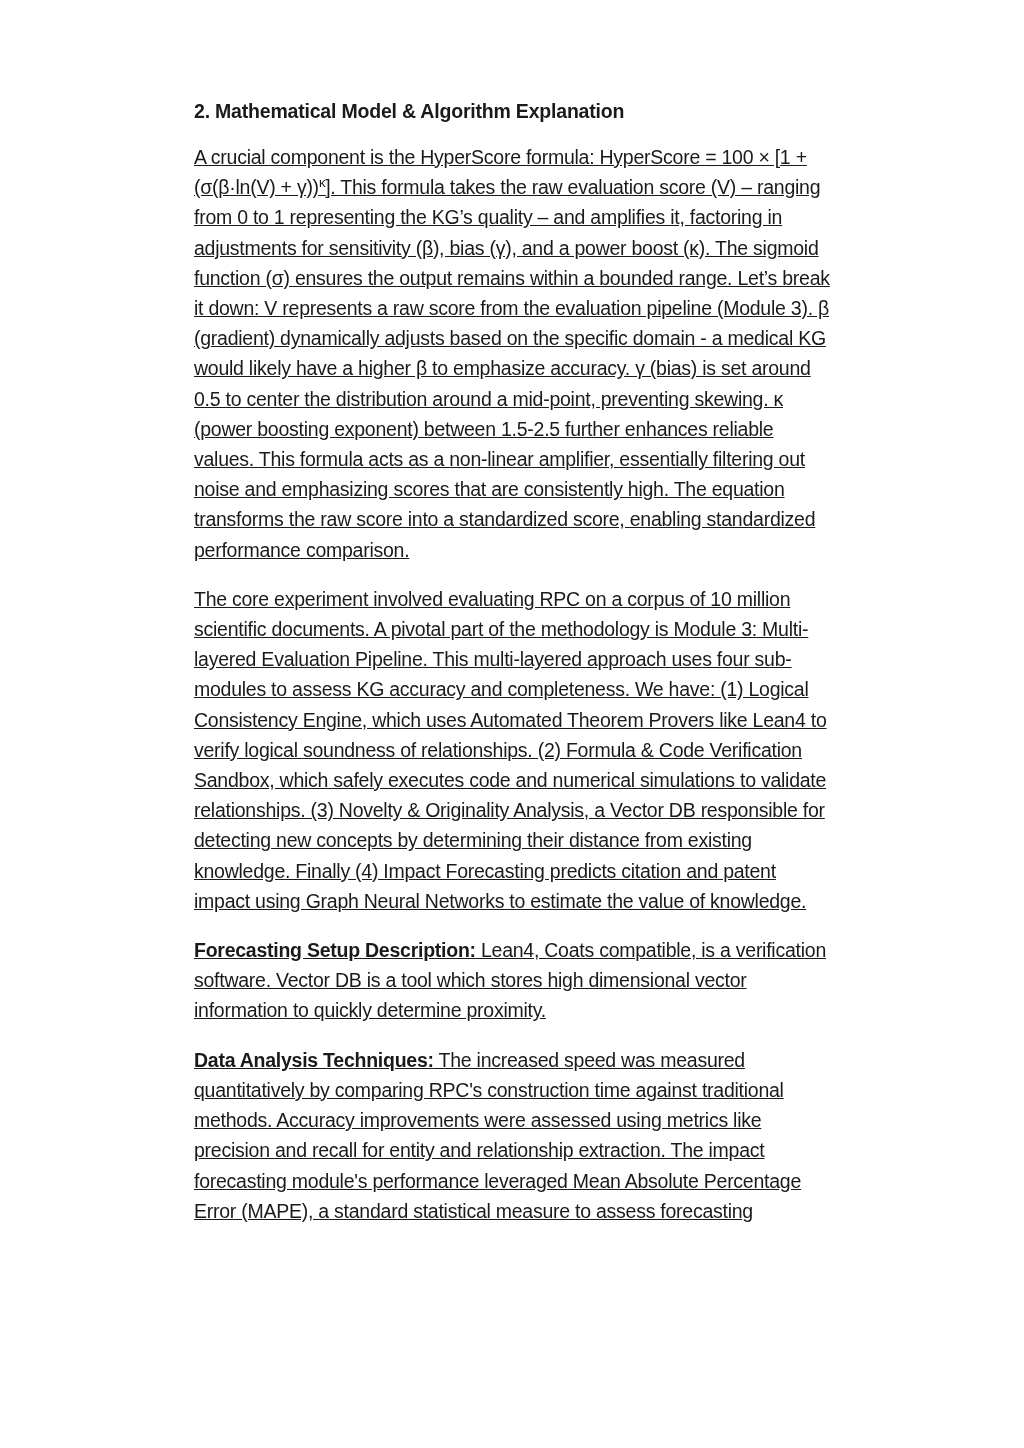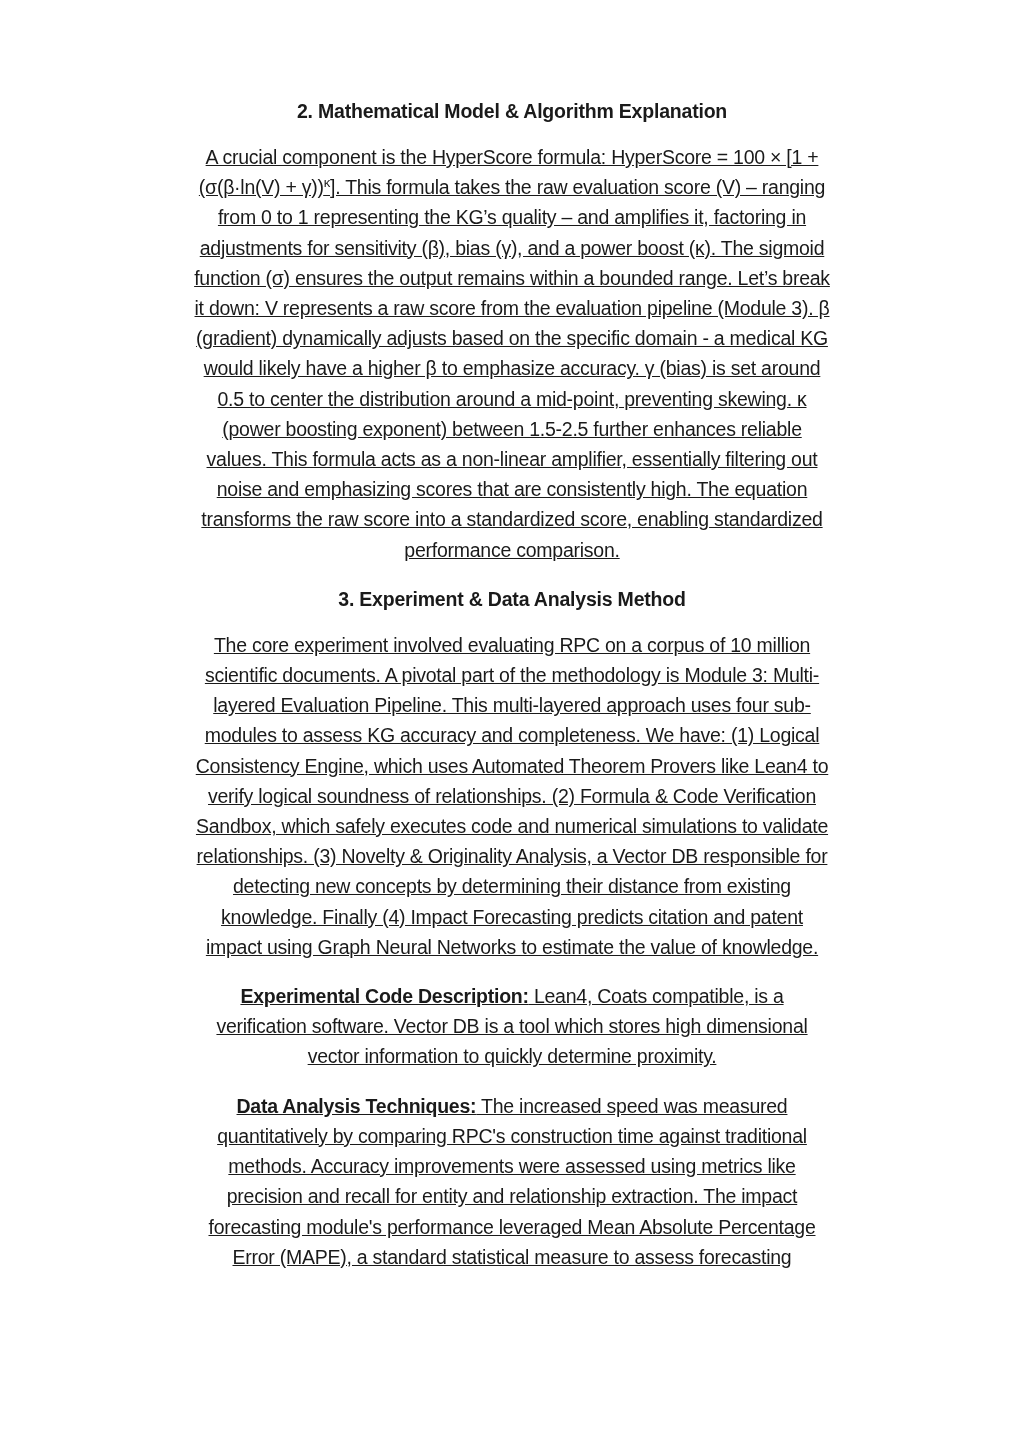--- a/index.html
+++ b/index.html
@@ -13,21 +13,20 @@
       position: relative;
       overflow: hidden;
       color: #1a1a1a;
       font-family: "Liberation Sans", "DejaVu Sans", sans-serif;
     }
     .page {
       position: absolute;
       left: 194px;
       top: 96px;
       width: 636px;
-      text-align: center;
     }
     h3.section-heading {
       font-size: 19.5px;
       font-weight: bold;
       margin: 0 0 16px 0;
       line-height: 30px;
       letter-spacing: -0.2px;
     }
     p.para {
       font-size: 19.5px;
@@ -47,21 +46,20 @@
   </style>
 </head>
 <body>
 
 <div class="page">
 
   <h3 class="section-heading">2. Mathematical Model &amp; Algorithm Explanation</h3>
 
   <p class="para"><span>A crucial component is the HyperScore formula: HyperScore = 100 × [1 + (σ(β·ln(V) + γ))</span><sup class="exp">κ</sup><span>]. This formula takes the raw evaluation score (V) – ranging from 0 to 1 representing the KG’s quality – and amplifies it, factoring in adjustments for sensitivity (β), bias (γ), and a power boost (κ). The sigmoid function (σ) ensures the output remains within a bounded range. Let’s break it down: V represents a raw score from the evaluation pipeline (Module 3). β (gradient) dynamically adjusts based on the specific domain - a medical KG would likely have a higher β to emphasize accuracy. γ (bias) is set around 0.5 to center the distribution around a mid-point, preventing skewing. κ (power boosting exponent) between 1.5-2.5 further enhances reliable values. This formula acts as a non-linear amplifier, essentially filtering out noise and emphasizing scores that are consistently high. The equation transforms the raw score into a standardized score, enabling standardized performance comparison.</span></p>
 
-  <h3 class="section-heading">3. Experiment &amp; Data Analysis Method</h3>
 
   <p class="para">The core experiment involved evaluating RPC on a corpus of 10 million scientific documents. A pivotal part of the methodology is Module 3: Multi-layered Evaluation Pipeline. This multi-layered approach uses four sub-modules to assess KG accuracy and completeness. We have: (1) Logical Consistency Engine, which uses Automated Theorem Provers like Lean4 to verify logical soundness of relationships. (2) Formula &amp; Code Verification Sandbox, which safely executes code and numerical simulations to validate relationships. (3) Novelty &amp; Originality Analysis, a Vector DB responsible for detecting new concepts by determining their distance from existing knowledge. Finally (4) Impact Forecasting predicts citation and patent impact using Graph Neural Networks to estimate the value of knowledge.</p>
 
-  <p class="para"><span class="lead">Experimental Code Description:</span><span> Lean4, Coats compatible, is a verification software. Vector DB is a tool which stores high dimensional vector information to quickly determine proximity.</span></p>
+  <p class="para"><span class="lead">Forecasting Setup Description:</span><span> Lean4, Coats compatible, is a verification software. Vector DB is a tool which stores high dimensional vector information to quickly determine proximity.</span></p>
 
   <p class="para"><span class="lead">Data Analysis Techniques:</span><span> The increased speed was measured quantitatively by comparing RPC's construction time against traditional methods. Accuracy improvements were assessed using metrics like precision and recall for entity and relationship extraction. The impact forecasting module's performance leveraged Mean Absolute Percentage Error (MAPE), a standard statistical measure to assess forecasting</span></p>
 
 </div>
 
 </body></html>

